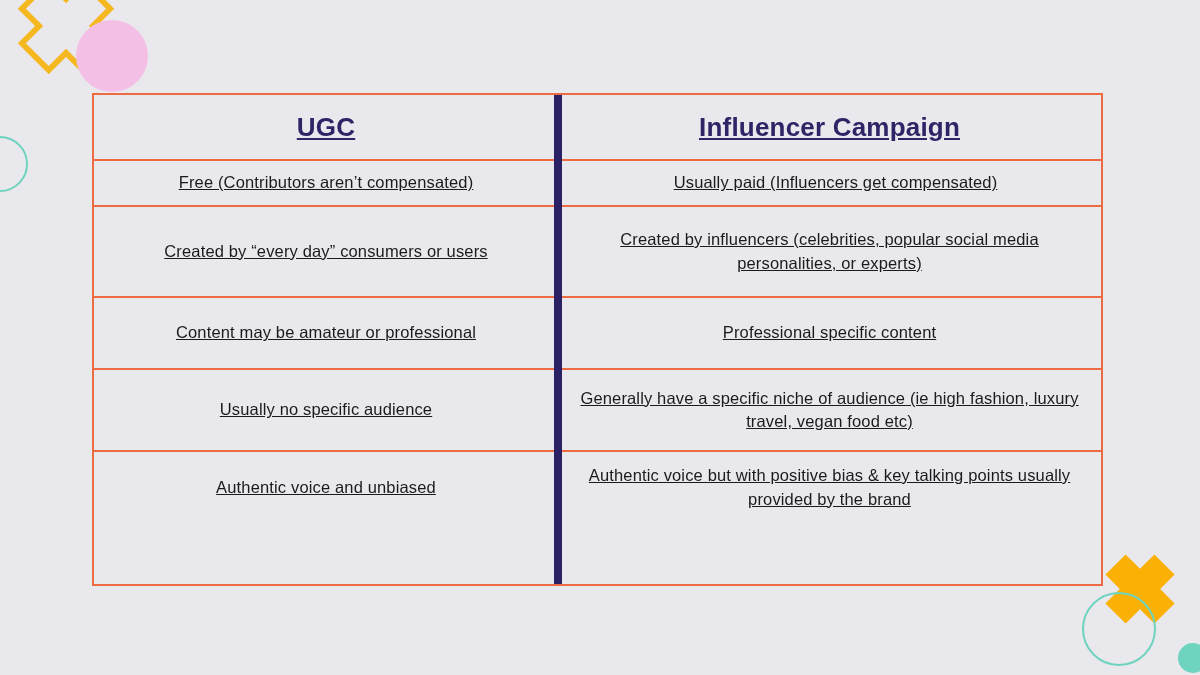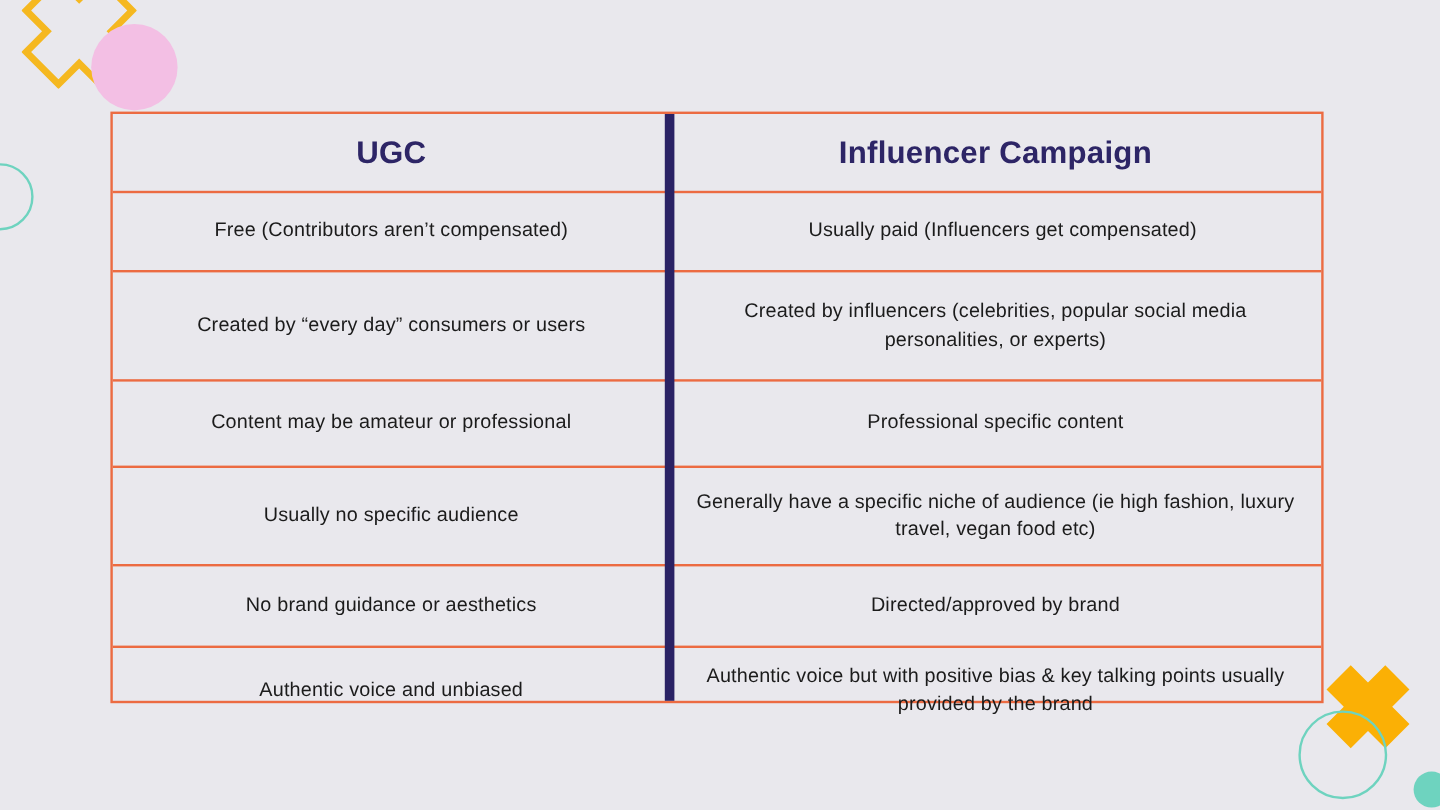--- a/index.html
+++ b/index.html
@@ -91,38 +91,39 @@
     display: flex;
     width: 100%;
     box-sizing: border-box;
     border-bottom: 2px solid #ec6b42;
     position: relative;
   }
   .row:last-child {
     border-bottom: none;
   }
   .row-header { height: 66px; }
-  .row-r1 { height: 66px; gap: 12px; }
+  .row-r1 { height: 46px; gap: 12px; }
   .row-r2 { height: 91px; }
   .row-r3 { height: 72px; }
   .row-r4 { height: 82px; }
   .row-r5 { height: 68px; }
   .row-r6 { height: 71px; }
 
   .cell {
     display: flex;
     align-items: center;
     justify-content: center;
     text-align: center;
     box-sizing: border-box;
     padding: 2px 14px;
     color: #1b1b1b;
     font-size: 16.5px;
     line-height: 1.42;
     letter-spacing: 0.15px;
+    text-decoration: underline;
   }
   .cell-left {
     width: 464px;
     flex: 0 0 464px;
   }
   .cell-right {
     flex: 1 1 auto;
     padding-left: 18px;
     padding-right: 18px;
   }
@@ -172,23 +173,19 @@
   <div class="row row-r3">
     <div class="cell cell-left">Content may be amateur or professional</div>
     <div class="cell cell-right">Professional specific content</div>
   </div>
 
   <div class="row row-r4">
     <div class="cell cell-left">Usually no specific audience</div>
     <div class="cell cell-right">Generally have a specific niche of audience (ie high fashion, luxury travel, vegan food etc)</div>
   </div>
 
-  <div class="row row-r5">
-    <div class="cell cell-left">No brand guidance or aesthetics</div>
-    <div class="cell cell-right">Directed/approved by brand</div>
-  </div>
 
   <div class="row row-r6">
     <div class="cell cell-left">Authentic voice and unbiased</div>
     <div class="cell cell-right">Authentic voice but with positive bias &amp; key talking points usually provided by the brand</div>
   </div>
 
 </div>
 
 </body></html>

